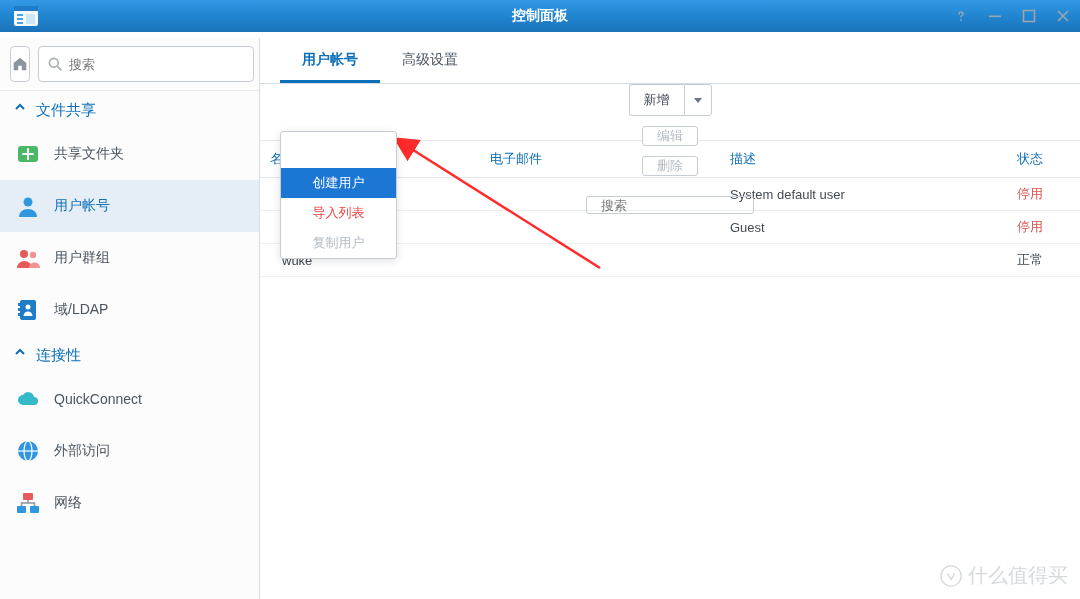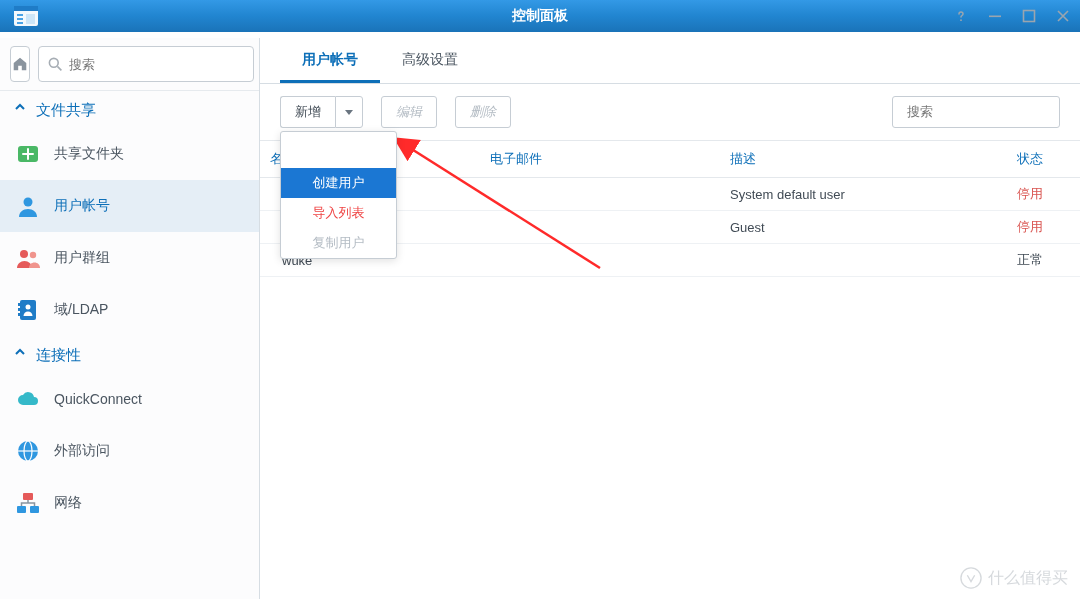--- a/index.html
+++ b/index.html
@@ -34,23 +34,23 @@
   .nav-item.active { background: #e5eef6; color: #0d6fb8; }
   .nav-icon { width: 28px; height: 28px; display: flex; align-items: center; justify-content: center; }
   .nav-icon svg { width: 26px; height: 26px; }
 
   
   .right-panel { position: absolute; left: 260px; top: 0; right: 0; bottom: 0; background: #fff; }
   .tabs { height: 46px; display: flex; align-items: flex-end; padding: 0 20px; border-bottom: 1px solid #d6dde3; gap: 0; }
   .tab { padding: 12px 22px 11px; font-size: 14px; color: #4a5560; cursor: pointer; border-bottom: 3px solid transparent; }
   .tab.active { color: #0d6fb8; font-weight: 600; border-bottom-color: #0d6fb8; }
 
-  .toolbar { height: 56px; display: flex; align-items: center; padding: 0 20px; gap: 18px; border-bottom: 1px solid transparent; }
+  .toolbar { height: 56px; display: flex; align-items: center; padding: 0 20px; gap: 10px; border-bottom: 1px solid transparent; flex-direction: column; }
   .btn { height: 32px; border: 1px solid #c6cdd4; background: #fff; border-radius: 3px; padding: 0 14px; font-size: 13px; cursor: pointer; display: inline-flex; align-items: center; color: #414b55; }
-  .btn.disabled { color: #b4bcc4; cursor: default; font-style: italic; }
+  .btn.disabled { color: #b4bcc4; cursor: default; }
   .split-btn { display: inline-flex; }
   .split-btn .btn:first-child { border-radius: 3px 0 0 3px; border-right: none; }
   .split-btn .btn:last-child { border-radius: 0 3px 3px 0; padding: 0 8px; }
   .split-btn .btn:last-child svg { width: 10px; height: 10px; fill: #6a7580; }
   .toolbar-spacer { flex: 1; }
   .table-search { display: flex; align-items: center; height: 32px; border: 1px solid #c6cdd4; border-radius: 3px; padding: 0 8px; gap: 6px; width: 168px; }
   .table-search svg { width: 16px; height: 16px; fill: none; stroke: #6a7580; stroke-width: 2; }
   .table-search input { border: none; outline: none; font-size: 13px; flex: 1; color: #555; background: transparent; }
 
   
@@ -69,21 +69,21 @@
   .col-status { width: 100px; text-align: center; }
   .tbl-row { display: flex; height: 33px; align-items: center; border-bottom: 1px solid #eef1f4; font-size: 13px; color: #414b55; }
   .tbl-row .cell { padding: 0 10px; }
   .status-disabled { color: #d9534f; }
   .status-normal { color: #414b55; }
 
   
   .arrow-svg { position: absolute; left: 260px; top: 38px; pointer-events: none; }
 
   
-  .watermark { position: absolute; right: 12px; bottom: 10px; color: #cfd3d7; font-size: 16px; display: flex; align-items: center; gap: 6px; opacity: 0.85; pointer-events: none; }
+  .watermark { position: absolute; right: 12px; bottom: 10px; color: #cfd3d7; font-size: 20px; display: flex; align-items: center; gap: 6px; opacity: 0.85; pointer-events: none; }
   .watermark svg { width: 22px; height: 22px; }
 </style>
 </head>
 <body>
 
 <div class="titlebar">
   <div class="titlebar-icon">
     <svg viewBox="0 0 26 22">
         <rect x="1" y="1" width="24" height="20" rx="2" fill="#fff" opacity="0.95"></rect>
         <rect x="1" y="1" width="24" height="5" fill="#1f7cc7"></rect>

